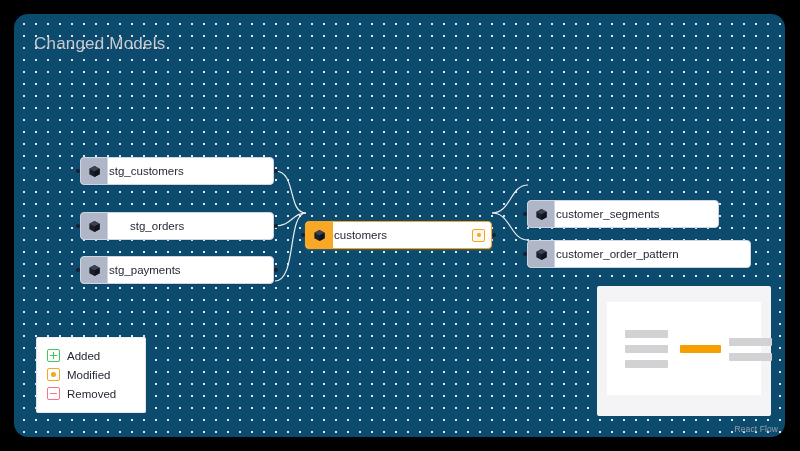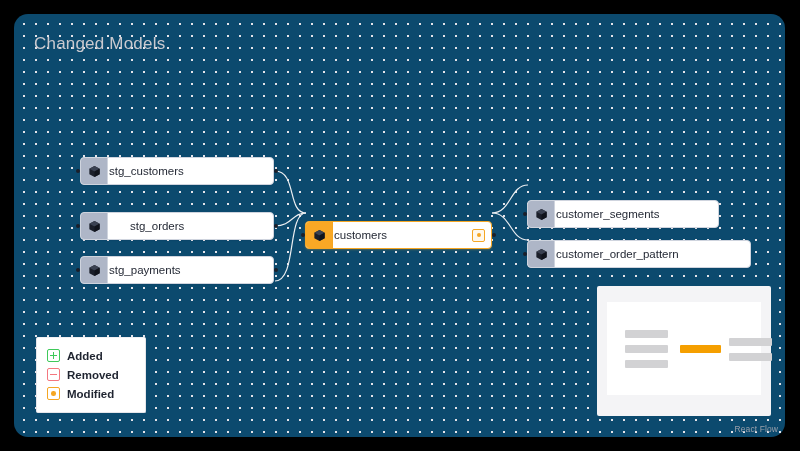--- a/index.html
+++ b/index.html
@@ -138,21 +138,20 @@
   .legend {
     position: absolute;
     left: 22px;
     top: 323px;
     width: 88px;
     background: #ffffff;
     border: 1px solid #e6e6ea;
     border-top-color: #f0f0f3;
     border-radius: 2px;
     padding: 8px 10px 9px 10px;
-    font-weight: bold;
   }
   .legend-row {
     display: flex;
     align-items: center;
     gap: 7px;
     height: 19px;
   }
   .legend-swatch {
     width: 11px;
     height: 11px;
@@ -325,28 +324,28 @@
       </span>
       <span class="label">customer_order_pattern</span>
     </div>
 
     <div class="legend">
       <div class="legend-row">
         <span class="legend-swatch added"></span>
         <span class="legend-label">Added</span>
       </div>
       <div class="legend-row">
-        <span class="legend-swatch removed"></span>
-        <span class="legend-label">Removed</span>
-      </div>
-      <div class="legend-row">
         <span class="legend-swatch modified">
             <i></i>
           </span>
         <span class="legend-label">Modified</span>
+      </div>
+      <div class="legend-row">
+        <span class="legend-swatch removed"></span>
+        <span class="legend-label">Removed</span>
       </div>
     </div>
 
     <div class="minimap">
       <div class="minimap-viewport">
         <span class="mini-node" style="left:18px;  top:28px; width:43px;"></span>
         <span class="mini-node" style="left:18px;  top:43px; width:43px;"></span>
         <span class="mini-node" style="left:18px;  top:58px; width:43px;"></span>
         <span class="mini-node accent" style="left:73px; top:43px; width:41px;"></span>
         <span class="mini-node" style="left:122px; top:36px; width:43px;"></span>

